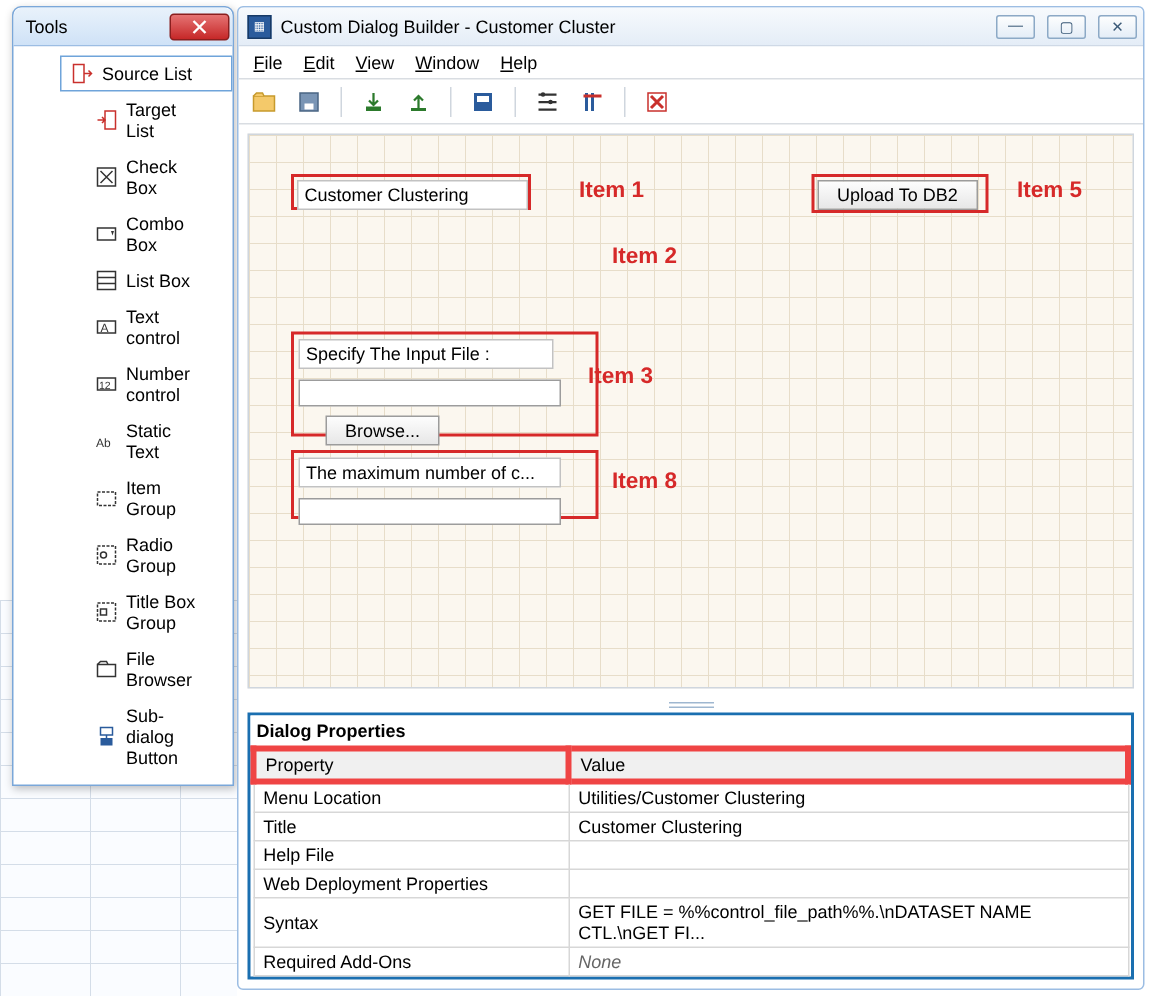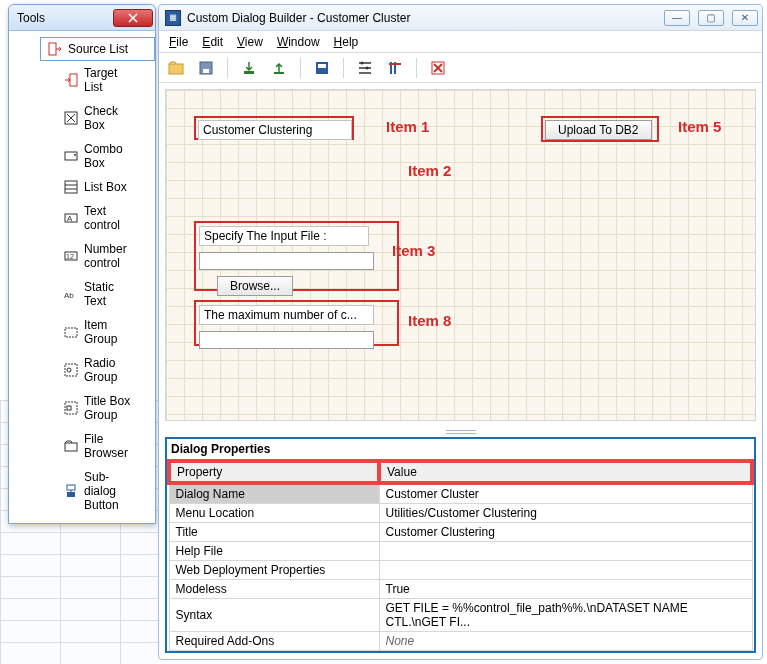--- a/index.html
+++ b/index.html
@@ -339,45 +339,37 @@
       </div>
 
     <div class="props">
       <div class="props-title">Dialog Properties</div>
       <table>
         <tbody>
             <tr>
           <th>Property</th>
           <th>Value</th>
         </tr>
-        <tr class="selrow">
-              <td>Dialog Name</td>
-              <td>Customer Cluster</td>
-            </tr>
         <tr>
               <td>Menu Location</td>
               <td>Utilities/Customer Clustering</td>
             </tr>
         <tr>
               <td>Title</td>
               <td>Customer Clustering</td>
             </tr>
         <tr>
               <td>Help File</td>
               <td></td>
             </tr>
         <tr>
               <td>Web Deployment Properties</td>
               <td></td>
             </tr>
         <tr>
-              <td>Modeless</td>
-              <td>True</td>
-            </tr>
-        <tr>
               <td>Syntax</td>
               <td>GET FILE = %%control_file_path%%.\nDATASET NAME CTL.\nGET FI...</td>
             </tr>
         <tr>
               <td>Required Add-Ons</td>
               <td class="italic">None</td>
             </tr>
       </tbody>
         </table>
     </div>

